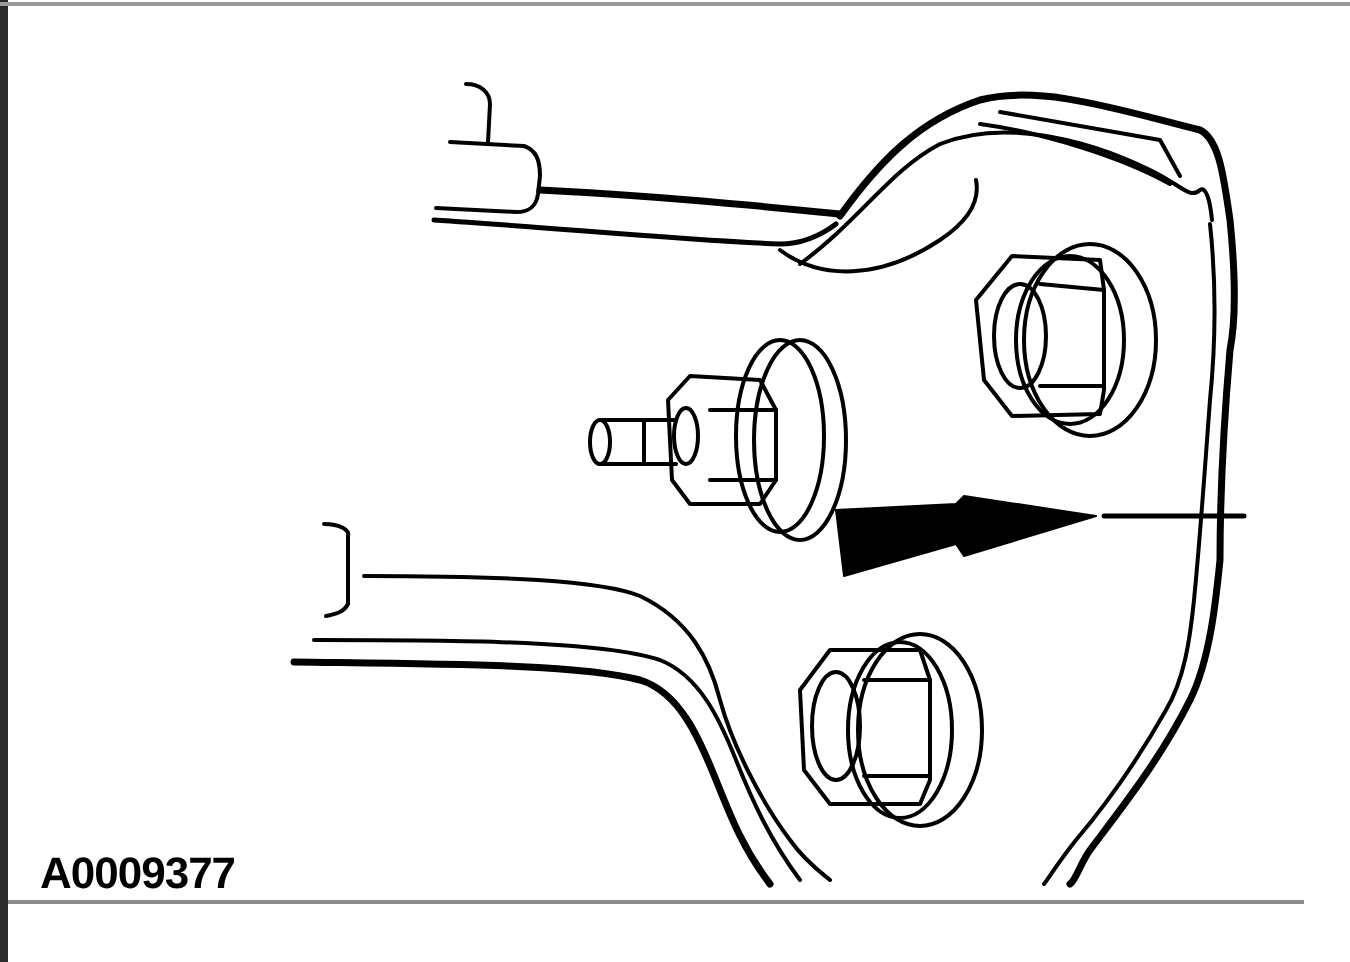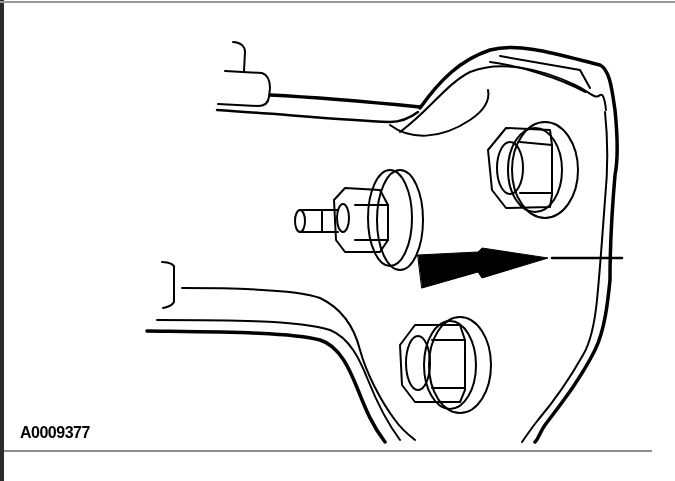--- a/index.html
+++ b/index.html
@@ -1,21 +1,21 @@
 <!DOCTYPE html>
 <html><head>
   <meta charset="utf-8">
   <style>
     html, body { margin:0; padding:0; background:#ffffff; }
     body { width:675px; height:481px; position:relative; overflow:hidden; font-family:"Liberation Sans", sans-serif; }
     .top-rule { position:absolute; left:0; top:1px; width:675px; height:2px; background:#9a9a9a; }
     .left-bar { position:absolute; left:0; top:0; width:4px; height:481px; background:#2b2b2b; }
     .bottom-rule { position:absolute; left:4px; top:450px; width:648px; height:2px; background:#8c8c8c; }
     .figure { position:absolute; left:0; top:0; width:675px; height:481px; }
-    .caption { position:absolute; left:20px; top:424px; font-size:16px; font-weight:bold; color:#000; letter-spacing:-0.5px; font-family:"Liberation Sans", sans-serif; }
+    .caption { position:absolute; left:20px; top:424px; font-size:22px; font-weight:bold; color:#000; letter-spacing:-0.5px; font-family:"Liberation Sans", sans-serif; }
     svg path, svg line, svg ellipse, svg polygon, svg polyline { stroke-linecap:round; stroke-linejoin:round; }
   </style>
 </head>
 <body>
 
 <div class="left-bar"></div>
 <div class="top-rule"></div>
 
 <svg class="figure" viewBox="0 0 675 481" width="675" height="481" fill="none" stroke="#000">
 

